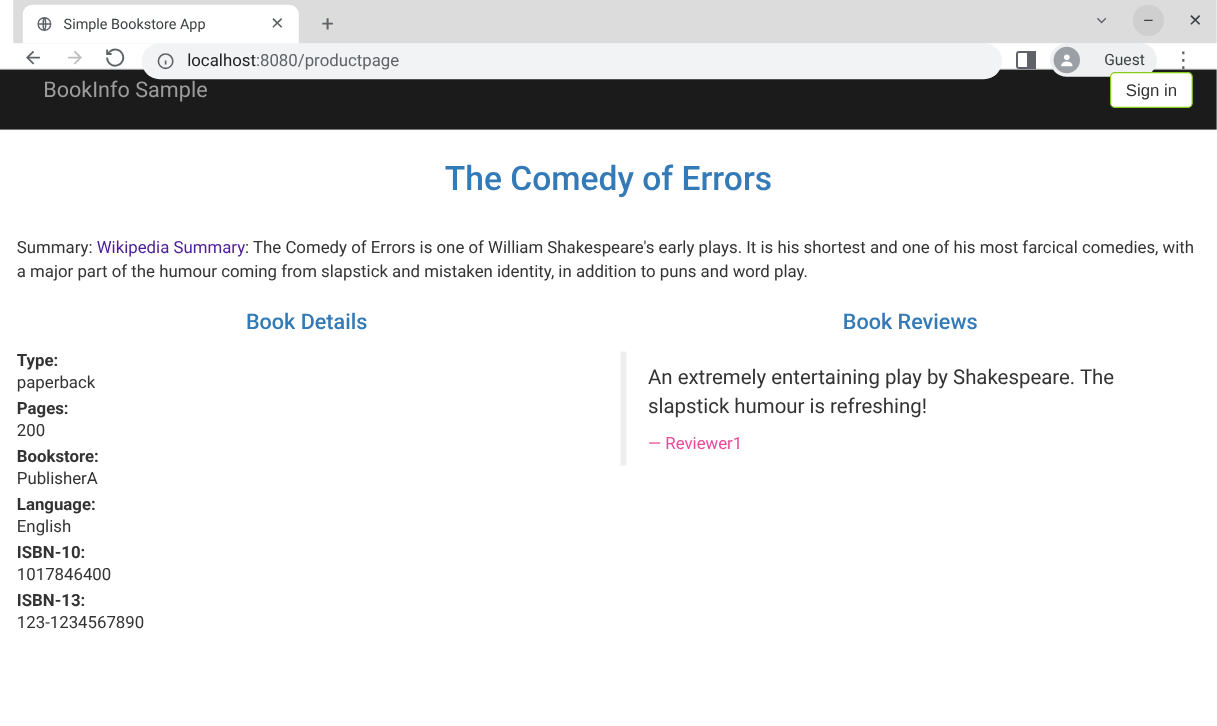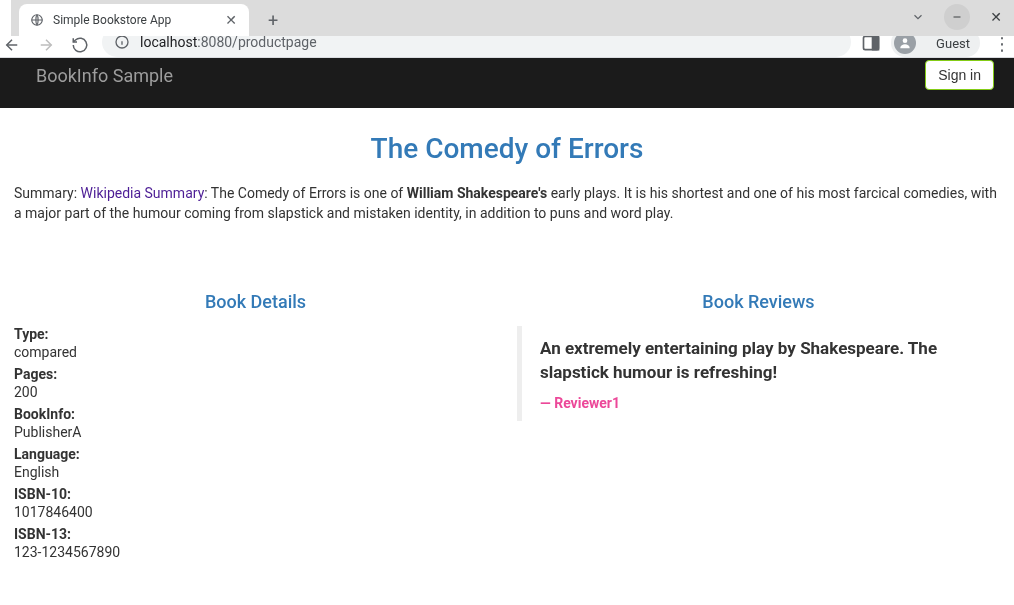--- a/index.html
+++ b/index.html
@@ -77,22 +77,22 @@
     width: 26px; height: 26px; border-radius: 50%;
     background: #cfcfcf;
     display: flex; align-items: center; justify-content: center;
   }
 
   .chrome-toolbar {
     background: #fff;
     border-bottom: 1px solid #dadce0;
     height: 22px;
     display: flex;
-    align-items: flex-end;
-    padding: 0 0;
+    align-items: flex-start;
+    padding: 0 16px;
     gap: 10px;
   }
   .nav-btn {
     width: 24px; height: 24px;
     display: flex; align-items: center; justify-content: center;
     color: #5f6368;
     cursor: pointer;
   }
   .nav-btn.disabled { color: #bdbdbd; cursor: default; }
   .nav-btn svg { width: 18px; height: 18px; }
@@ -170,53 +170,52 @@
   }
 
   .page {
     padding: 24px 14px;
   }
   .page h3.title {
     text-align: center;
     color: #337ab7;
     font-size: 28px;
     font-weight: 500;
-    margin-bottom: 18px;
+    margin-bottom: 32px;
   }
   .summary {
     font-size: 14px;
     line-height: 1.45;
     margin-bottom: 20px;
   }
   .summary a { color: #4c1d95; text-decoration: none; }
-  .summary strong { font-weight: 700; }
+  .summary strong { font-weight: 400; }
 
   .columns {
     display: flex;
     gap: 20px;
   }
-  .col { flex: 1; min-width: 0; margin-top: 47px; }
+  .col { flex: 1; min-width: 0; }
   .col h4 {
     text-align: center;
     color: #337ab7;
     font-size: 18px;
     font-weight: 500;
     margin-bottom: 14px;
   }
 
   dl.details { font-size: 14px; }
   dl.details dt { font-weight: 700; margin-top: 6px; }
   dl.details dt:first-child { margin-top: 0; }
   dl.details dd { margin: 2px 0 2px 0; }
 
   blockquote.review {
     border-left: 5px solid #eee;
     padding: 10px 18px;
     margin-bottom: 20px;
-    font-weight: bold;
   }
   blockquote.review p {
     font-size: 17px;
     color: #333;
     line-height: 1.45;
     margin-bottom: 10px;
   }
   blockquote.review footer {
     color: #ec4899;
     font-size: 14px;
@@ -315,24 +314,24 @@
 
   <p class="summary">
     <span>Summary: </span><a href="#">Wikipedia Summary</a><span>: The Comedy of Errors is one of </span><strong>William Shakespeare's</strong><span> early plays. It is his shortest and one of his most farcical comedies, with a major part of the humour coming from slapstick and mistaken identity, in addition to puns and word play.</span>
   </p>
 
   <div class="columns">
     <div class="col">
       <h4>Book Details</h4>
       <dl class="details">
         <dt>Type:</dt>
-        <dd>compared</dd>
+        <dd>paperback</dd>
         <dt>Pages:</dt>
         <dd>200</dd>
-        <dt>BookInfo:</dt>
+        <dt>Bookstore:</dt>
         <dd>PublisherA</dd>
         <dt>Language:</dt>
         <dd>English</dd>
         <dt>ISBN-10:</dt>
         <dd>1017846400</dd>
         <dt>ISBN-13:</dt>
         <dd>123-1234567890</dd>
       </dl>
     </div>
 

